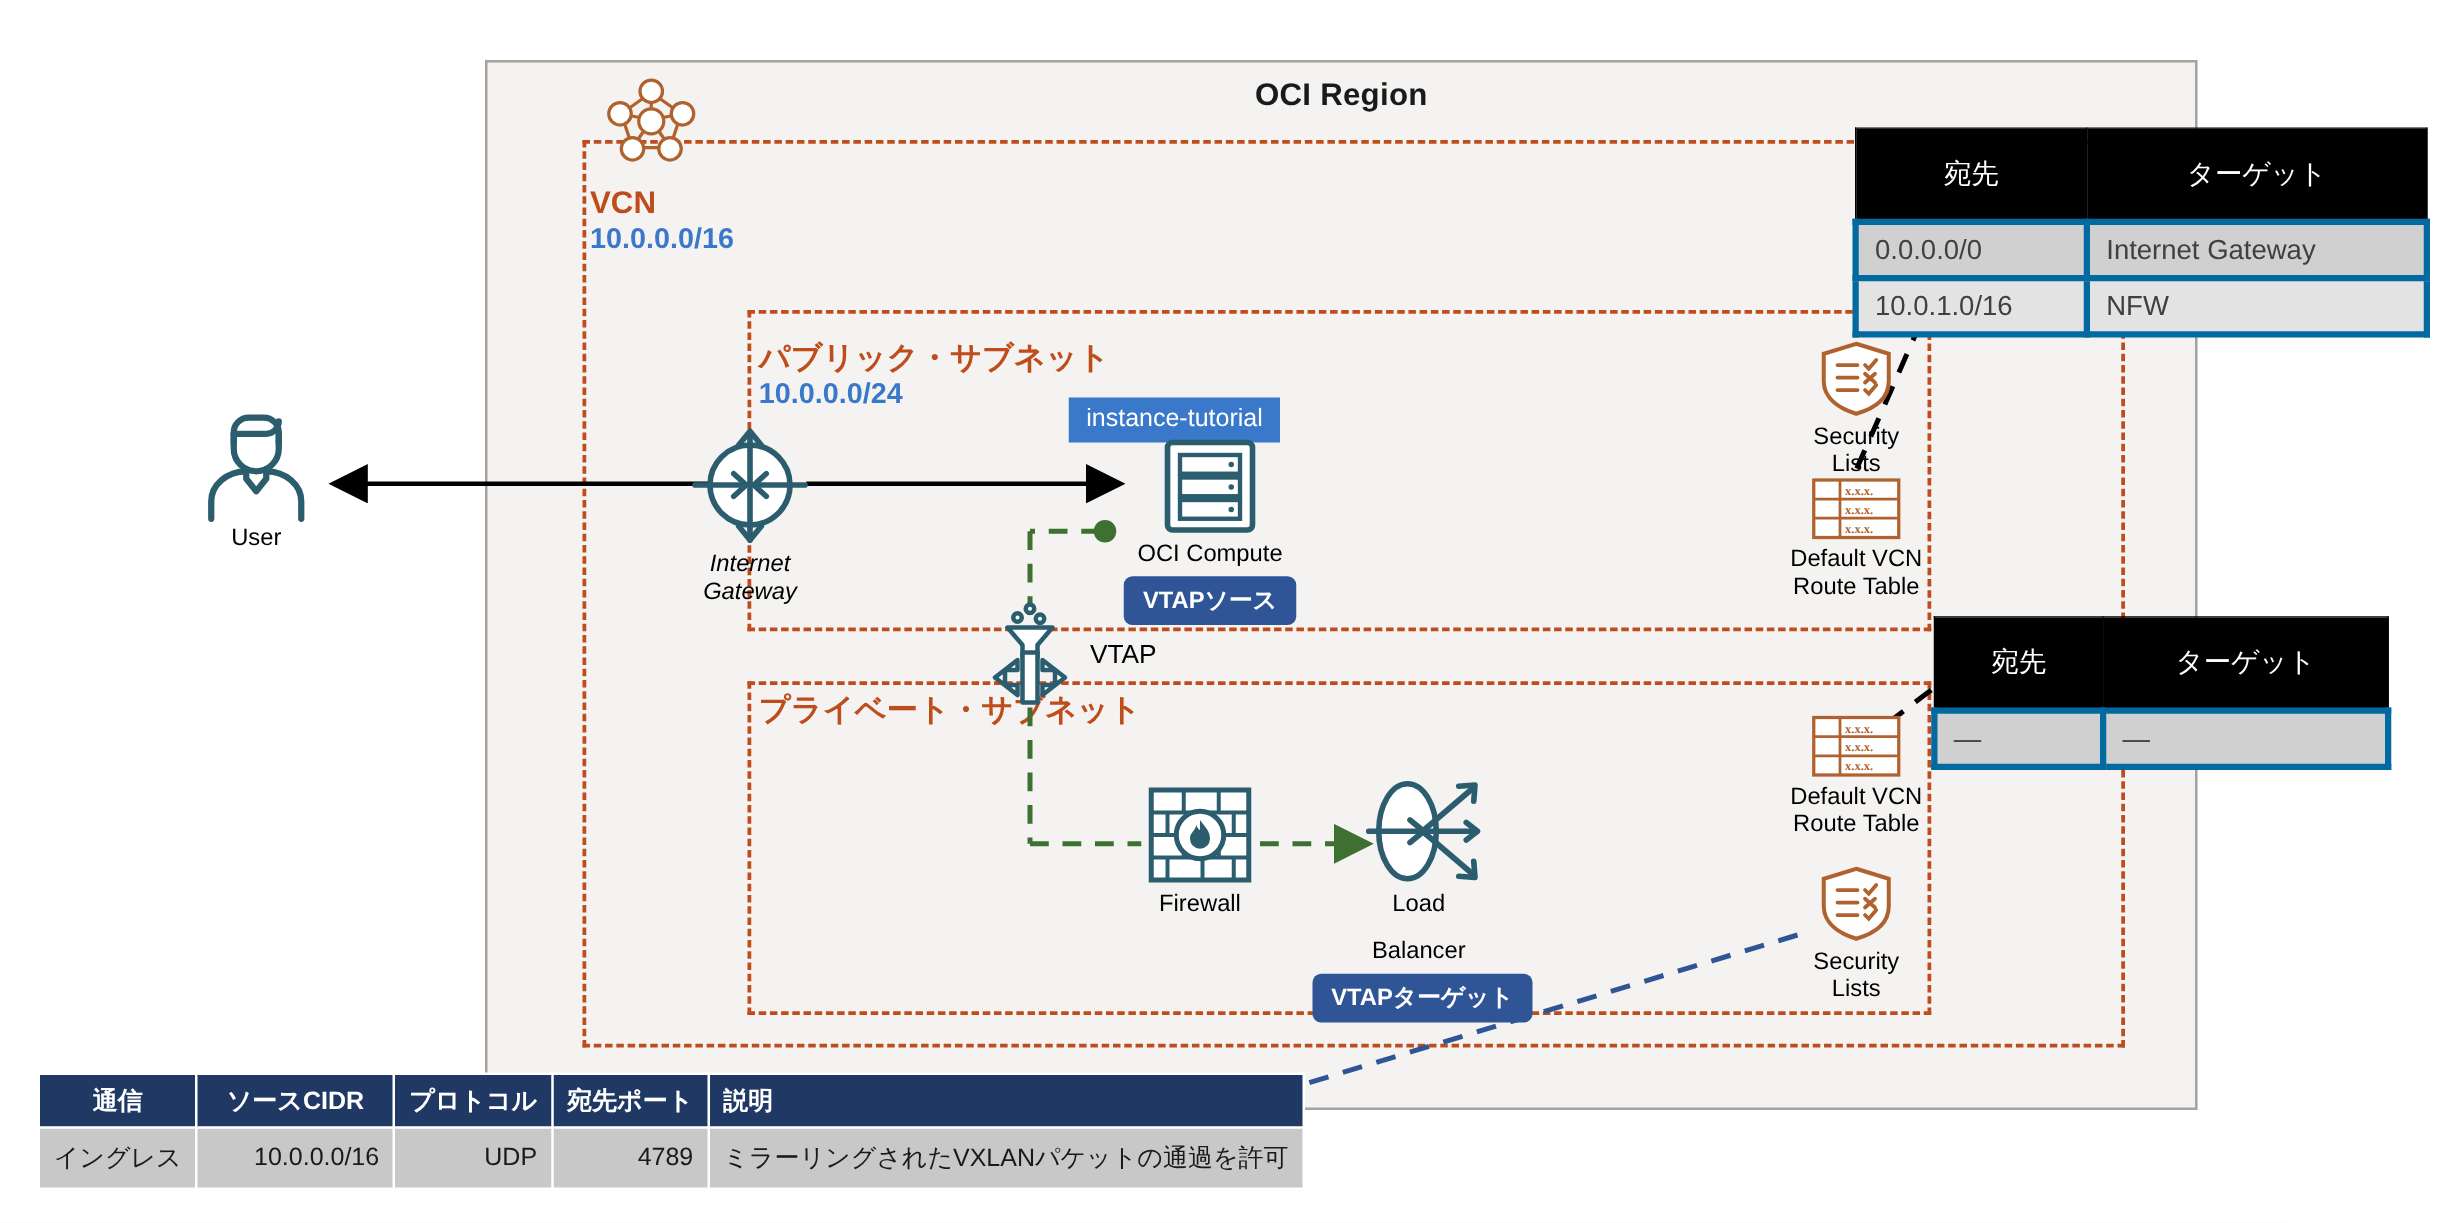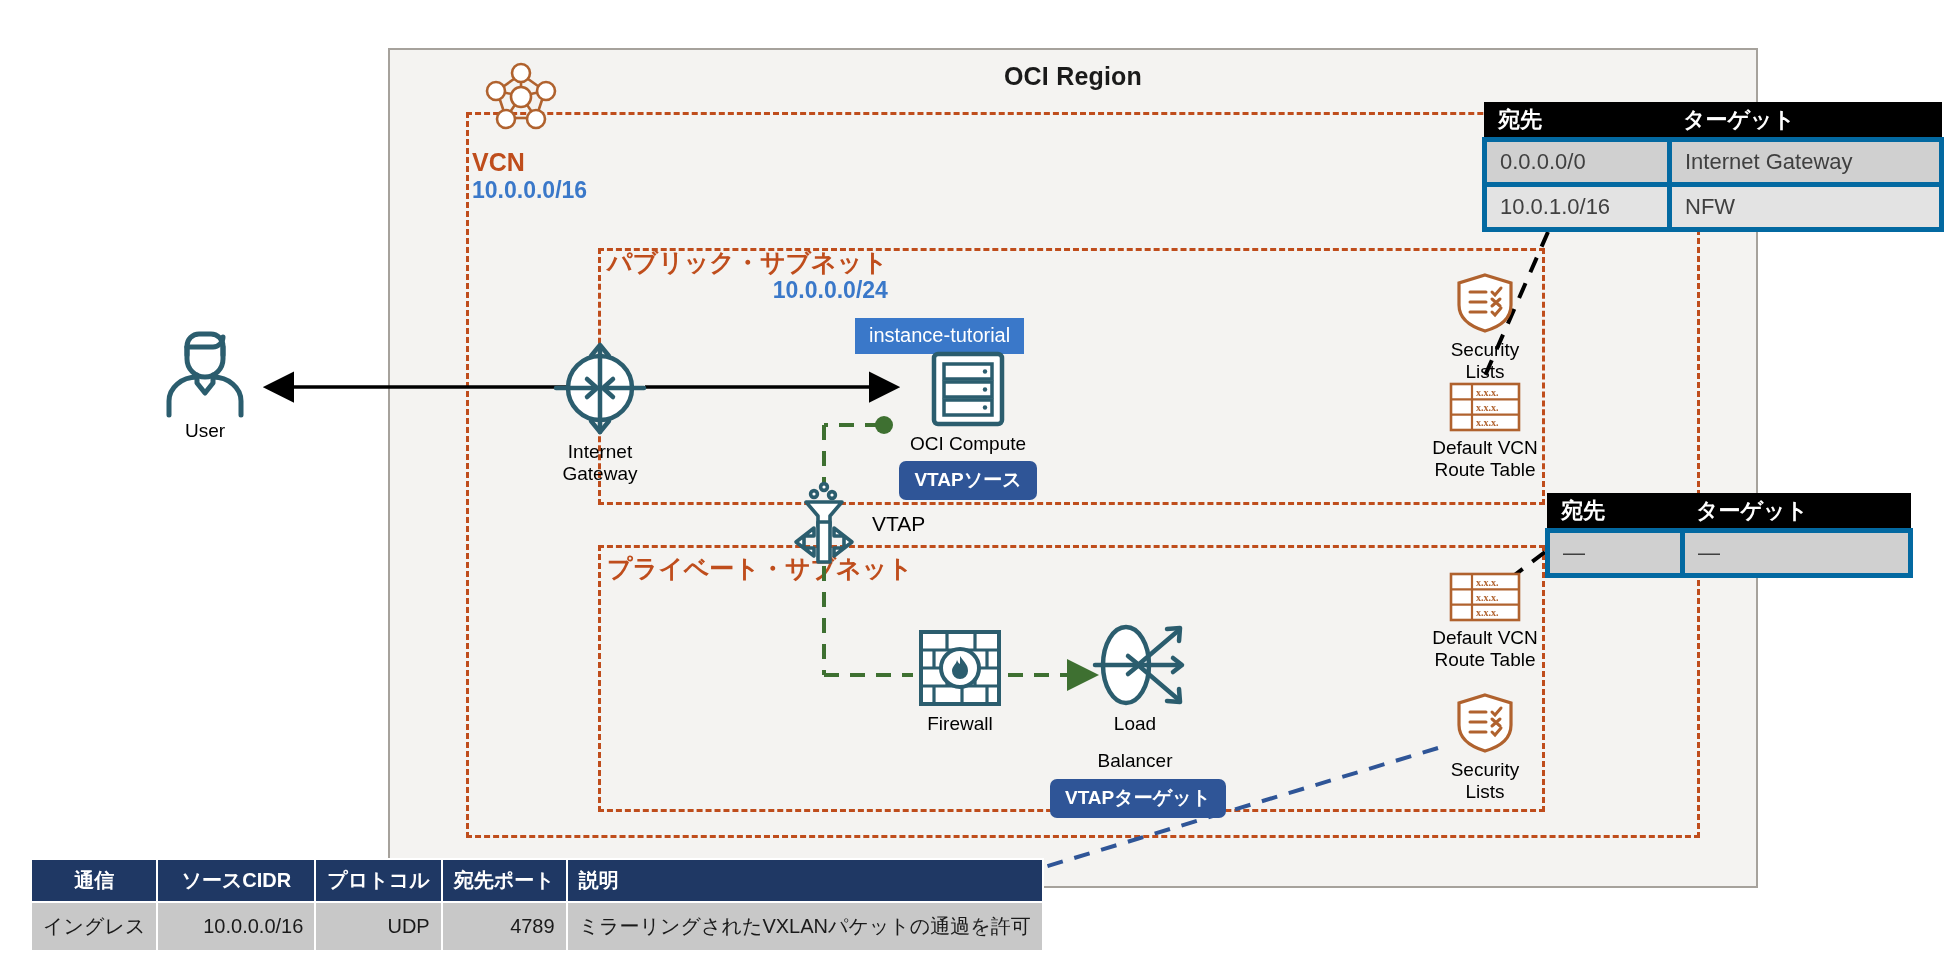--- a/index.html
+++ b/index.html
@@ -29,21 +29,21 @@
   .dashbox { border: 3px dashed #bf4d1c; background: transparent; }
   #vcn-box      { left: 466px; top: 112px; width: 1234px; height: 726px; }
   #public-box   { left: 598px; top: 248px; width: 947px;  height: 257px; }
   #private-box  { left: 598px; top: 545px; width: 947px;  height: 267px; }
 
   .zone-label { position:absolute; white-space:nowrap; }
   .zone-name { font-size:25px; font-weight:bold; color:#bf4d1c; line-height:1.15; }
   .zone-cidr { font-size:23px; font-weight:bold; color:#3a78c9; line-height:1.2; }
 
   #vcn-label     { left: 472px; top: 148px; }
-  #public-label  { left: 607px; top: 248px; text-align: right; }
+  #public-label  { left: 607px; top: 272px; }
   #private-label { left: 607px; top: 554px; }
 
   
   .node { position:absolute; text-align:center; }
   .node .cap {
     font-size:19px; color:#000; line-height:1.18; margin-top:5px;
     white-space:nowrap;
   }
 
   .badge {
@@ -53,22 +53,22 @@
   }
   .tag-plain {
     display:inline-block; background:#3a78c9; color:#fff;
     font-size:20px; padding:6px 14px 7px; white-space:nowrap;
   }
 
   
   table { border-collapse: collapse; }
   .rt-table { position:absolute; font-size:22px; }
   .rt-table th {
-    background:#000; color:#fff; font-weight:bold; text-align:left;
-    padding:2px 13px; border:1px solid #000; white-space:nowrap;
+    background:#000; color:#fff; font-weight:normal; text-align:center;
+    padding:21px 13px; border:1px solid #000; white-space:nowrap;
   }
   .rt-table td {
     background:#d0d0d0; color:#404040; text-align:left;
     padding:7px 13px; border:5px solid #0369a1; white-space:nowrap;
   }
   .rt-table tr.alt td { background:#e3e3e3; }
 
   #route-table-1 { left: 1482px; top: 102px; }
   #route-table-1 th:nth-child(1), #route-table-1 td:nth-child(1){ width:185px; }
   #route-table-1 th:nth-child(2), #route-table-1 td:nth-child(2){ width:272px; }
@@ -195,21 +195,21 @@
           <path d="M37,22 h26 a10,10 0 0 0 10,-10"></path>
           <path d="M47,50 v8 l8,10 l8,-10 v-8"></path>
           <path d="M47,52 a28,24 0 0 0 -28,24 v14"></path>
           <path d="M63,52 a28,24 0 0 1 28,24 v14"></path>
         </g>
       </svg>
     </div>
     <div class="cap">User</div>
   </div>
 
-  <div class="node" style="left:540px; top:340px; width:120px;">
+  <div class="node" style="left:540px; top:340px; width:120px;font-style:italic;">
     <div>
       <svg width="120" height="96" viewBox="0 0 120 96">
         <circle cx="60" cy="48" r="32" fill="#ffffff" stroke="#2b5d6e" stroke-width="4.5"></circle>
         <g stroke="#2b5d6e" stroke-width="4.5" fill="none" stroke-linecap="round" stroke-linejoin="round">
           <line x1="60" y1="92" x2="60" y2="6"></line>
           <polyline points="51,16 60,5 69,16"></polyline>
           <polyline points="51,81 60,92 69,81"></polyline>
           <line x1="16" y1="48" x2="56" y2="48"></line>
           <polyline points="47,39 57,48 47,57"></polyline>
           <line x1="104" y1="48" x2="64" y2="48"></line>

